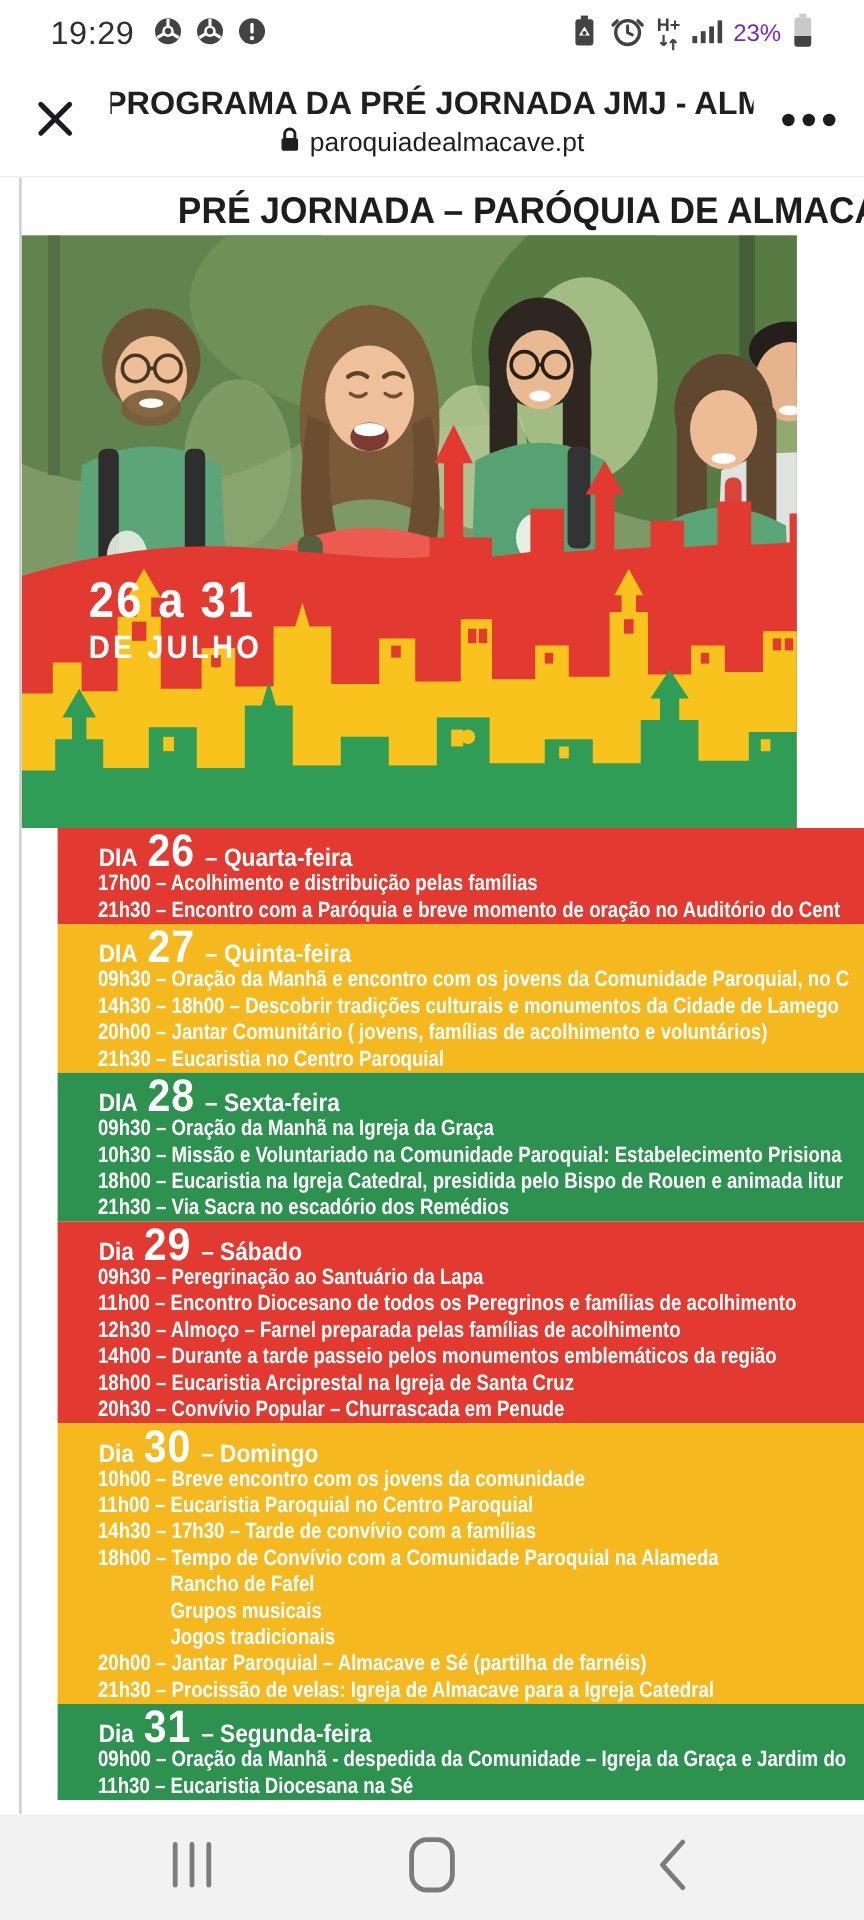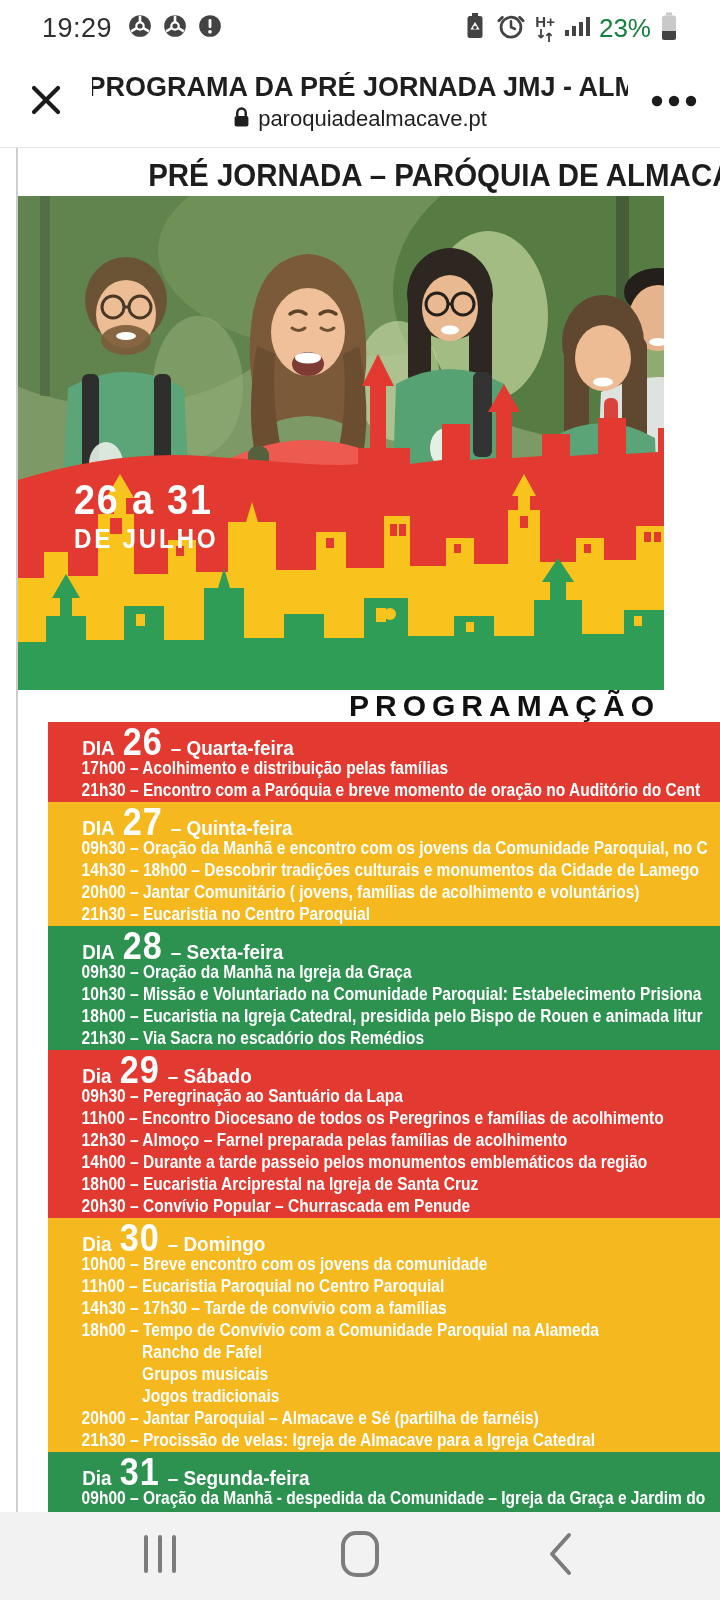--- a/index.html
+++ b/index.html
@@ -4,21 +4,21 @@
 <style>
   html,body{margin:0;padding:0;width:720px;height:1600px;overflow:hidden;background:#fff;
     font-family:"Liberation Sans",sans-serif;}
   .screen{position:relative;width:720px;height:1600px;background:#fff;}
 
   
   .status-bar{position:absolute;top:0;left:0;width:720px;height:56px;background:#fff;
     display:flex;align-items:center;justify-content:space-between;padding:0 42px;box-sizing:border-box;}
   .sb-left,.sb-right{display:flex;align-items:center;gap:9px;}
   .sb-time{font-size:27px;color:#2f2f2f;letter-spacing:.5px;margin-right:6px;}
-  .sb-pct{font-size:26px;color:#15803d;}
+  .sb-pct{font-size:20px;color:#6d28d9;}
   .net-ind{display:flex;flex-direction:column;align-items:center;line-height:1;}
   .net-ind .nt{font-size:15px;font-weight:bold;color:#3f3f3f;}
 
   
   .toolbar{position:absolute;top:56px;left:0;width:720px;height:92px;background:#fff;
     display:flex;align-items:center;border-bottom:1px solid #e6e6e6;box-sizing:border-box;}
   .tb-side{width:92px;display:flex;align-items:center;justify-content:center;flex:0 0 auto;}
   .tb-center{flex:1;display:flex;flex-direction:column;align-items:center;justify-content:center;overflow:hidden;}
   .tb-title{font-size:27px;font-weight:bold;color:#1f1f1f;white-space:nowrap;max-width:545px;overflow:hidden;}
   .tb-url-row{display:flex;align-items:center;gap:8px;margin-top:3px;text-align:center;}
@@ -269,21 +269,20 @@
             <rect x="448" y="426" width="8" height="10"></rect>
           <rect x="616" y="420" width="8" height="10"></rect>
         </g>
       </svg>
       <div class="hero-dates">
         <div class="hd1">26 a 31</div>
         <div class="hd2">DE JULHO</div>
       </div>
     </div>
 
-    <div class="prog-heading">PROGRAMAÇÃO</div>
 
     <div class="schedule">
   <div class="day-block" style="background: rgb(226, 58, 48);">
     <div class="day-header"><span class="day-prefix">DIA</span><span class="day-number">26</span><span class="day-suffix">– Quarta-feira</span></div>
     <div class="events">
             <div class="event">17h00 – Acolhimento e distribuição pelas famílias</div>
             <div class="event">21h30 – Encontro com a Paróquia e breve momento de oração no Auditório do Cent</div>
           </div>
   </div>
 

